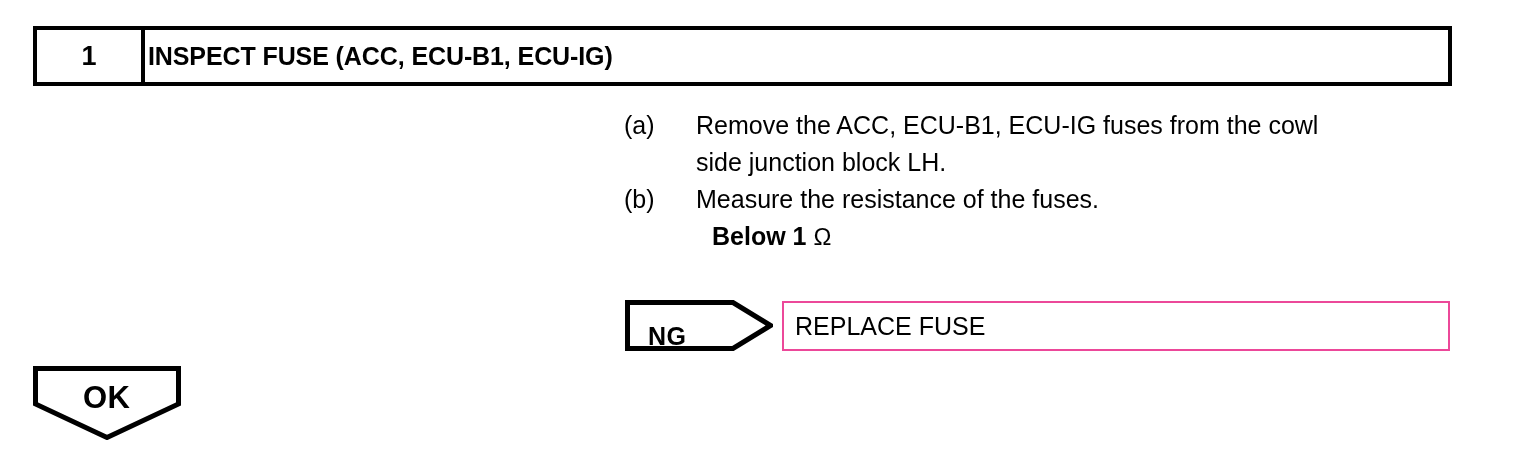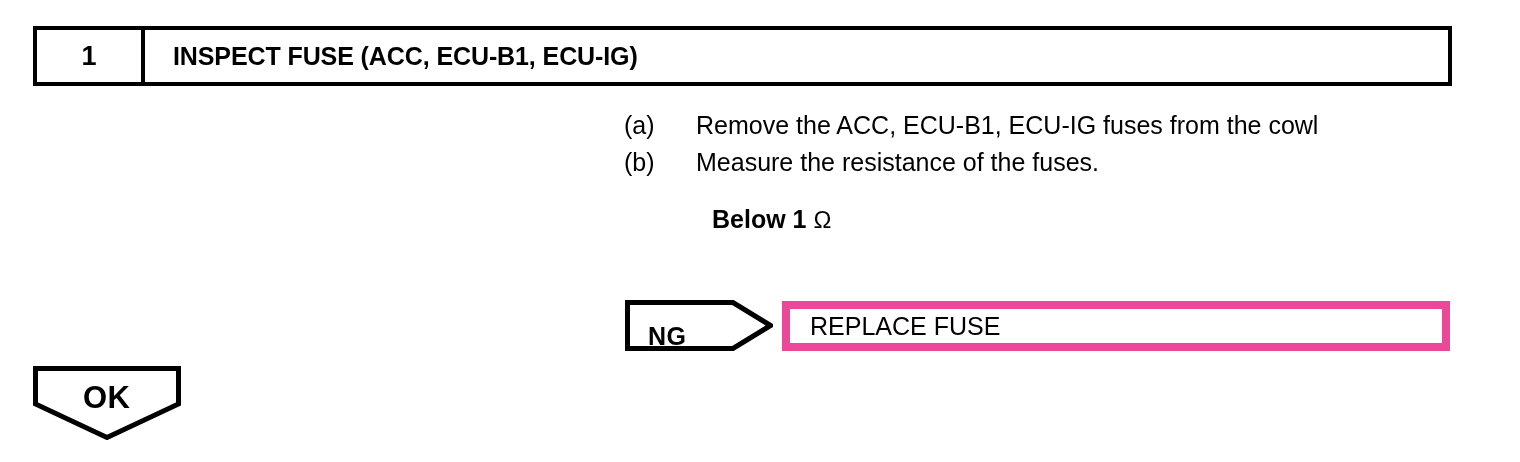--- a/index.html
+++ b/index.html
@@ -37,21 +37,21 @@
     border-right: 4px solid #000;
     box-sizing: border-box;
     font-size: 27px;
     font-weight: bold;
     letter-spacing: 0px;
   }
   .step-title {
     flex: 1;
     display: flex;
     align-items: center;
-    padding-left: 28px;
+    padding-left: 3px;
     font-size: 25px;
     font-weight: bold;
     letter-spacing: -0.1px;
     white-space: nowrap;
   }
 
   
   .proc-block {
     position: absolute;
     left: 624px;
@@ -73,21 +73,20 @@
     flex: 1;
     margin-left: 10px;
   }
   .proc-sub {
     margin-left: 62px;
     font-weight: bold;
   }
   .proc-sub2 {
     margin-left: 88px;
     font-weight: bold;
-    margin-top: 20px;
   }
   .ohm {
     font-weight: normal;
     font-size: 24px;
   }
 
   
   .ng-arrow {
     position: absolute;
     left: 625px;
@@ -107,25 +106,25 @@
     letter-spacing: 0.5px;
   }
 
   
   .result-box {
     position: absolute;
     left: 782px;
     top: 301px;
     width: 668px;
     height: 50px;
-    border: 8px solid #ec4899;
+    border: 2px solid #ec4899;
     box-sizing: border-box;
     display: flex;
     align-items: center;
-    padding-left: 20px;
+    padding-left: 11px;
     font-size: 25px;
     background: #fff;
   }
 
   
   .ok-shape {
     position: absolute;
     left: 33px;
     top: 366px;
     width: 148px;
@@ -150,20 +149,21 @@
   <div class="step-number">1</div>
   <div class="step-title">INSPECT FUSE (ACC, ECU-B1, ECU-IG)</div>
 </div>
 
 <div class="proc-block">
 
   <div class="proc-item">
     <div class="proc-marker">(a)</div>
     <div class="proc-text">
       <div>Remove the ACC, ECU-B1, ECU-IG fuses from the cowl</div>
+      <div>side junction block LH.</div>
     </div>
   </div>
 
   <div class="proc-item">
     <div class="proc-marker">(b)</div>
     <div class="proc-text">Measure the resistance of the fuses.</div>
   </div>
 
 
   <div class="proc-sub2">

